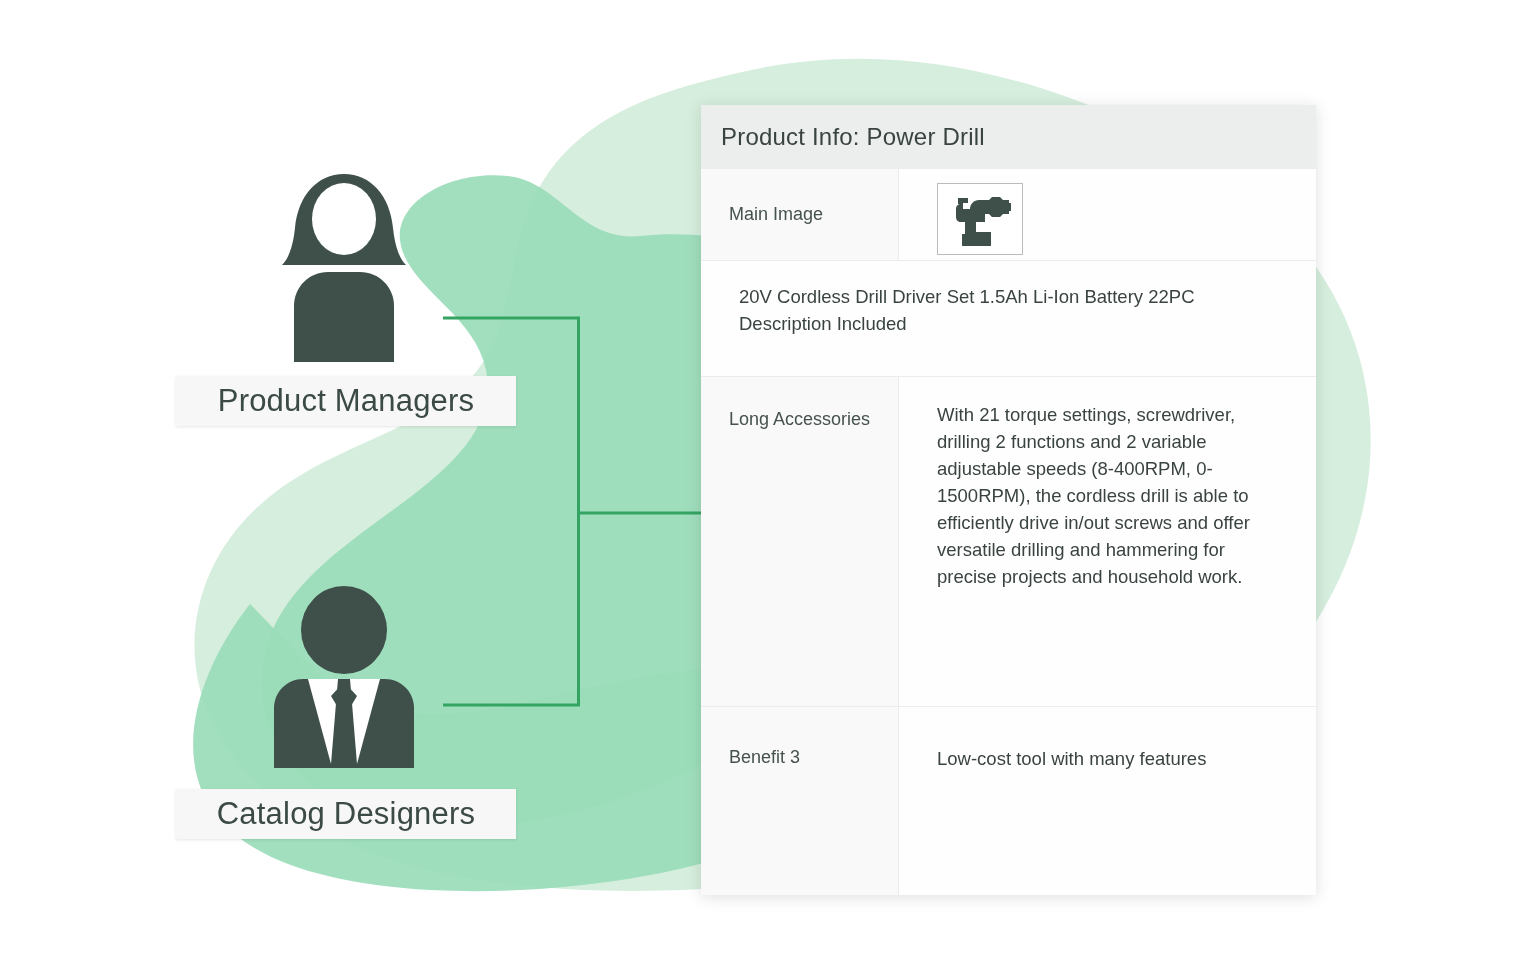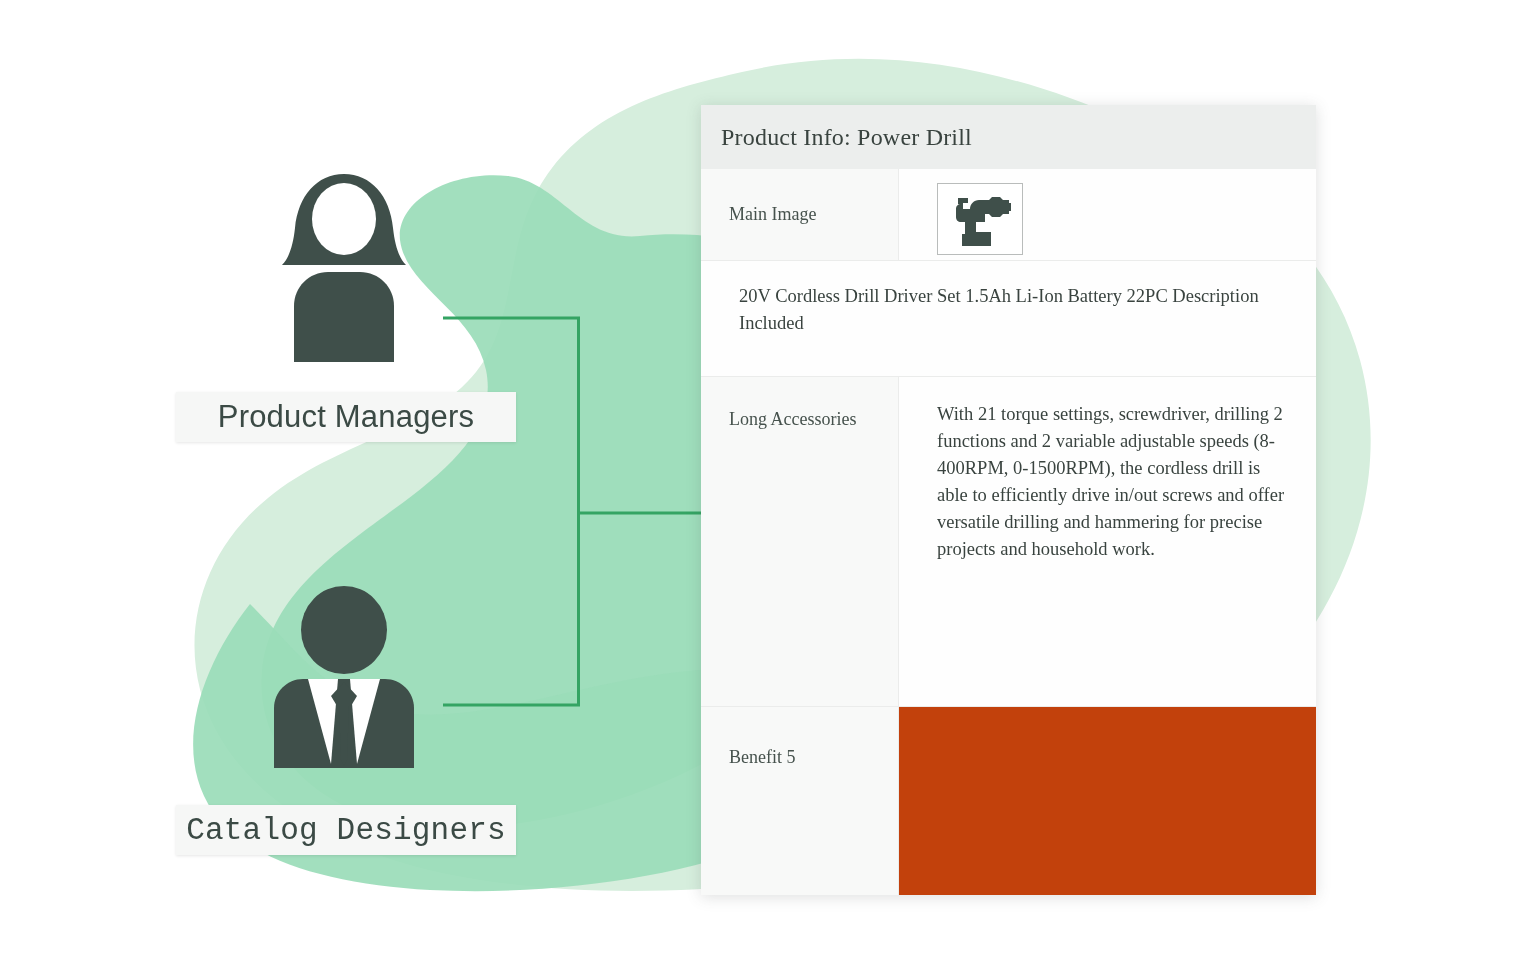--- a/index.html
+++ b/index.html
@@ -21,35 +21,33 @@
 
   
   .chip{
     position:absolute;
     background:#f6f7f6;
     color:#3b4a45;
     font-size:31px;
     letter-spacing:.2px;
     display:flex;align-items:center;justify-content:center;
     box-shadow:0 1px 3px rgba(0,0,0,.10);
-    margin-top:16px;
   }
 
   
   .connector{position:absolute;left:0;top:0;}
 
   
   .card{
     position:absolute;
     left:701px;top:105px;
     width:615px;height:790px;
-    background:#c2410c;
+    background:#3b82f6;
     box-shadow:0 2px 14px rgba(70,80,75,.18);
     overflow:hidden;
-    font-family:Liberation Serif, serif;
   }
   .card-header{
     height:64px;
     background:#eceeed;
     display:flex;align-items:center;
     padding-left:20px;
     box-sizing:border-box;
   }
   .card-title{
     font-size:24px;
@@ -147,21 +145,21 @@
   <div class="persona" style="left:268px;top:586px;">
     <svg width="152" height="182" viewBox="0 0 152 182">
       <ellipse cx="76" cy="44" rx="43" ry="44" fill="#3f4f4a"></ellipse>
       <path d="M6 182 V122 C6 106, 19 93, 35 93 H117 C133 93, 146 106, 146 122 V182 Z" fill="#3f4f4a"></path>
       <path d="M40 93 L70 93 L63 178 Z" fill="#ffffff"></path>
       <path d="M112 93 L82 93 L89 178 Z" fill="#ffffff"></path>
       <path d="M76 96 L89 110 L83 120 L69 120 L63 110 Z" fill="#3f4f4a"></path>
       <path d="M71 120 L81 120 L79 174 L76 180 L73 174 Z" fill="#3f4f4a"></path>
     </svg>
   </div>
-  <div class="chip" style="left:176px;top:789px;width:340px;height:50px;font-family:Liberation Mono, monospace;">
+  <div class="chip" style="left:176px;top:789px;width:340px;height:50px;">
     <span>Catalog Designers</span>
   </div>
 
   <div class="card">
 
     <div class="card-header">
       <span class="card-title">Product Info: Power Drill</span>
     </div>
 
     <div class="table">
@@ -181,19 +179,20 @@
       <div class="row row-short">
         <div class="cell-value">20V Cordless Drill Driver Set 1.5Ah Li-Ion Battery 22PC Description Included</div>
       </div>
 
       <div class="row row-long">
         <div class="cell-label">Long Accessories</div>
         <div class="cell-value">With 21 torque settings, screwdriver, drilling 2 functions and 2 variable adjustable speeds (8-400RPM, 0-1500RPM), the cordless drill is able to efficiently drive in/out screws and offer versatile drilling and hammering for precise projects and household work.</div>
       </div>
 
       <div class="row row-benefit">
-        <div class="cell-label">Benefit 5</div>
+        <div class="cell-label">Benefit 3</div>
+        <div class="cell-value">Low-cost tool with many features</div>
       </div>
 
     </div>
   </div>
 
 </div>
 
 </body></html>

